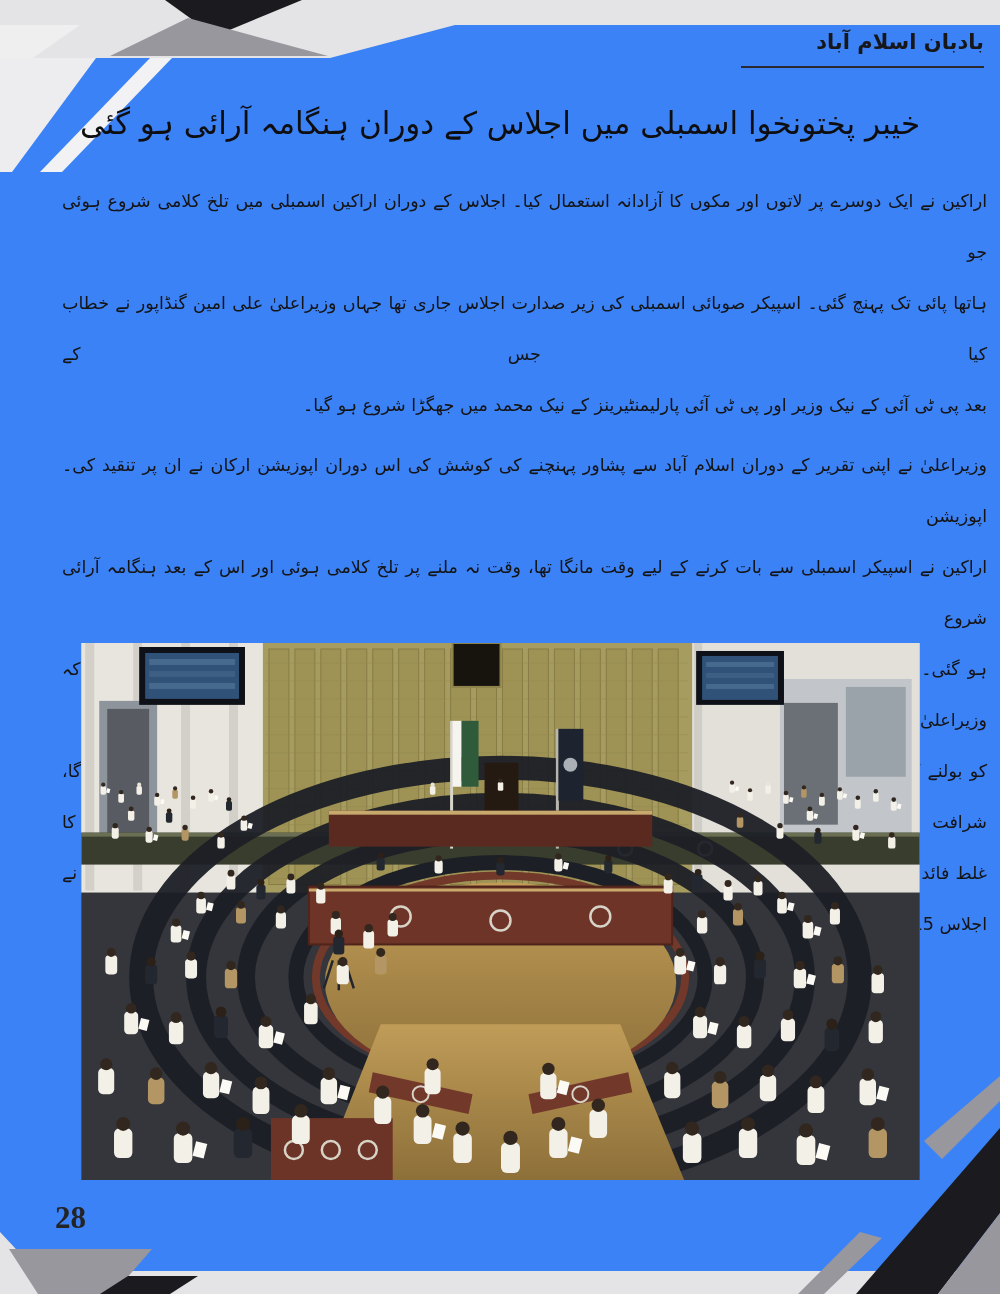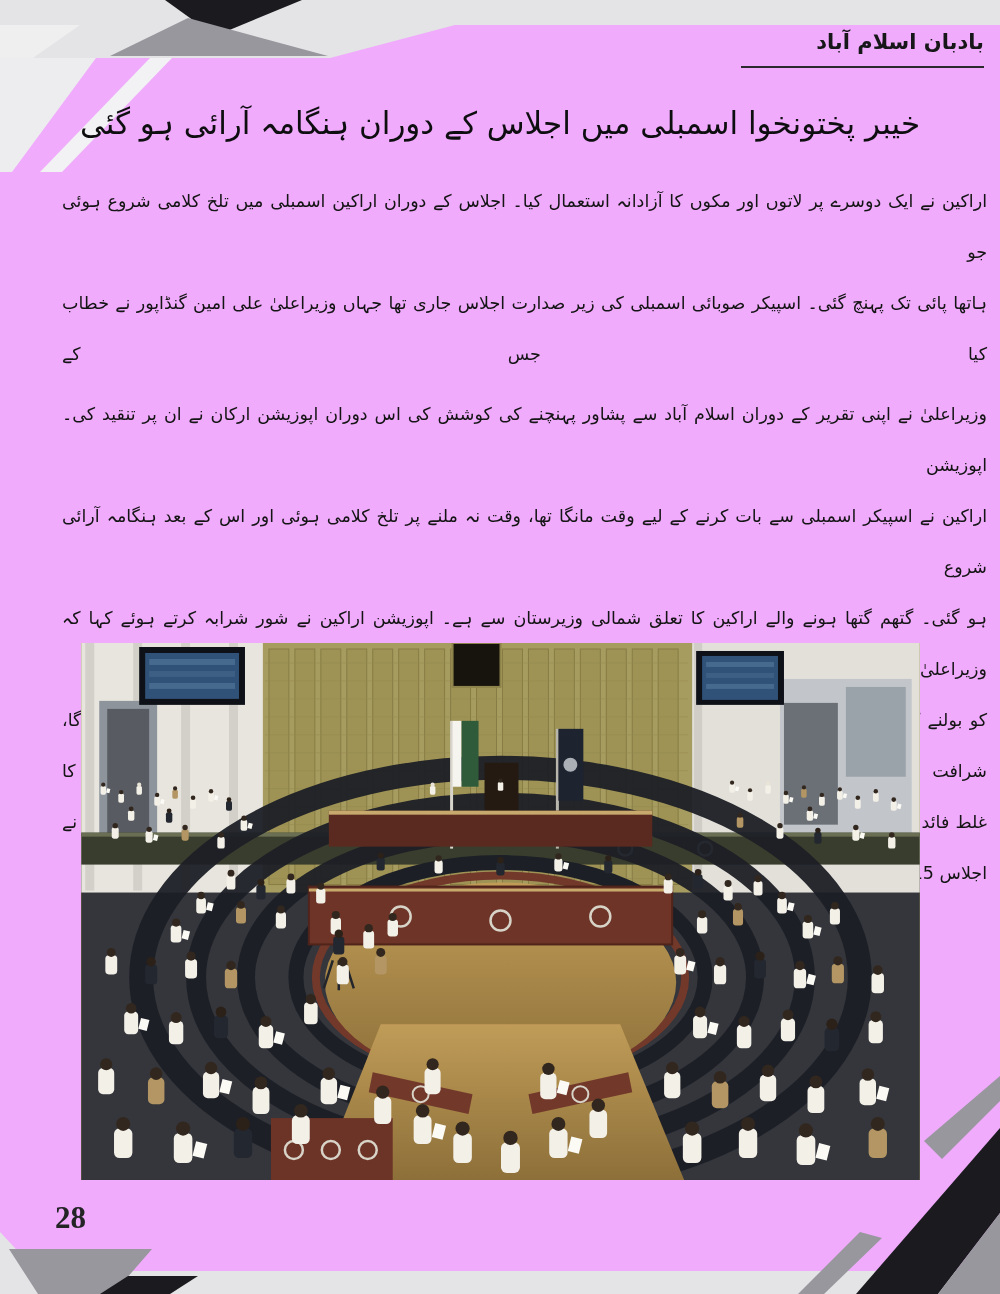--- a/index.html
+++ b/index.html
@@ -1,17 +1,17 @@
 <!DOCTYPE html>
 <html lang="ur"><head>
 <meta charset="utf-8">
 <style>
   html,body{margin:0;padding:0;background:#ffffff;}
   #page{
-    position:relative;width:1000px;height:1294px;overflow:hidden;background:#f0abfc;
+    position:relative;width:1000px;height:1294px;overflow:hidden;background:#3b82f6;
     font-family:"DejaVu Sans",sans-serif;
   }
   #deco{position:absolute;left:0;top:0;width:1000px;height:1294px;z-index:0;}
   #content{position:absolute;left:0;top:0;width:1000px;height:1294px;z-index:1;}
   .kicker{
     position:absolute;right:16px;top:30px;width:500px;text-align:right;
     direction:rtl;font-size:21px;font-weight:bold;color:#17171a;letter-spacing:.5px;
   }
   .kicker-rule{position:absolute;right:16px;top:66px;width:243px;height:2px;background:#2a2a2e;}
   .headline{
@@ -68,20 +68,21 @@
 
     <div class="kicker">بادبان اسلام آباد</div>
     <div class="kicker-rule"></div>
 
     <h1 class="headline">خیبر پختونخوا اسمبلی میں اجلاس کے دوران ہنگامہ آرائی ہو گئی</h1>
 
     <div class="body-text">
       <div class="para">
         <div class="bline">اراکین نے ایک دوسرے پر لاتوں اور مکوں کا آزادانہ استعمال کیا۔ اجلاس کے دوران اراکین اسمبلی میں تلخ کلامی شروع ہوئی جو</div>
         <div class="bline">ہاتھا پائی تک پہنچ گئی۔ اسپیکر صوبائی اسمبلی کی زیر صدارت اجلاس جاری تھا جہاں وزیراعلیٰ علی امین گنڈاپور نے خطاب کیا جس کے</div>
+        <div class="bline last">بعد پی ٹی آئی کے نیک وزیر اور پی ٹی آئی پارلیمنٹیرینز کے نیک محمد میں جھگڑا شروع ہو گیا۔</div>
       </div>
       <div class="para">
         <div class="bline">وزیراعلیٰ نے اپنی تقریر کے دوران اسلام آباد سے پشاور پہنچنے کی کوشش کی اس دوران اپوزیشن ارکان نے ان پر تنقید کی۔ اپوزیشن</div>
         <div class="bline">اراکین نے اسپیکر اسمبلی سے بات کرنے کے لیے وقت مانگا تھا، وقت نہ ملنے پر تلخ کلامی ہوئی اور اس کے بعد ہنگامہ آرائی شروع</div>
         <div class="bline">ہو گئی۔ گتھم گتھا ہونے والے اراکین کا تعلق شمالی وزیرستان سے ہے۔ اپوزیشن اراکین نے شور شرابہ کرتے ہوئے کہا کہ وزیراعلیٰ</div>
         <div class="bline">کو بولنے کے لیے وقت دیا، ہمیں کیوں نہیں ملتا؟ اے این پی کے نثار باز کا کہنا تھا کہ میں اپنے پارٹی کا موقف بیان کروں گا، شرافت کا</div>
         <div class="bline">غلط فائدہ نہ اٹھایا جائے۔ ایجنڈا کو کیوں معطل کیا؟ صوبائی وزراء اپوزیشن اراکین کو منانے اپوزیشن بینچوں پر آئے۔ اسپیکر نے</div>
         <div class="bline last">اجلاس 15 منٹ کے لیے ملتوی کر دیا۔</div>
       </div>
     </div>

